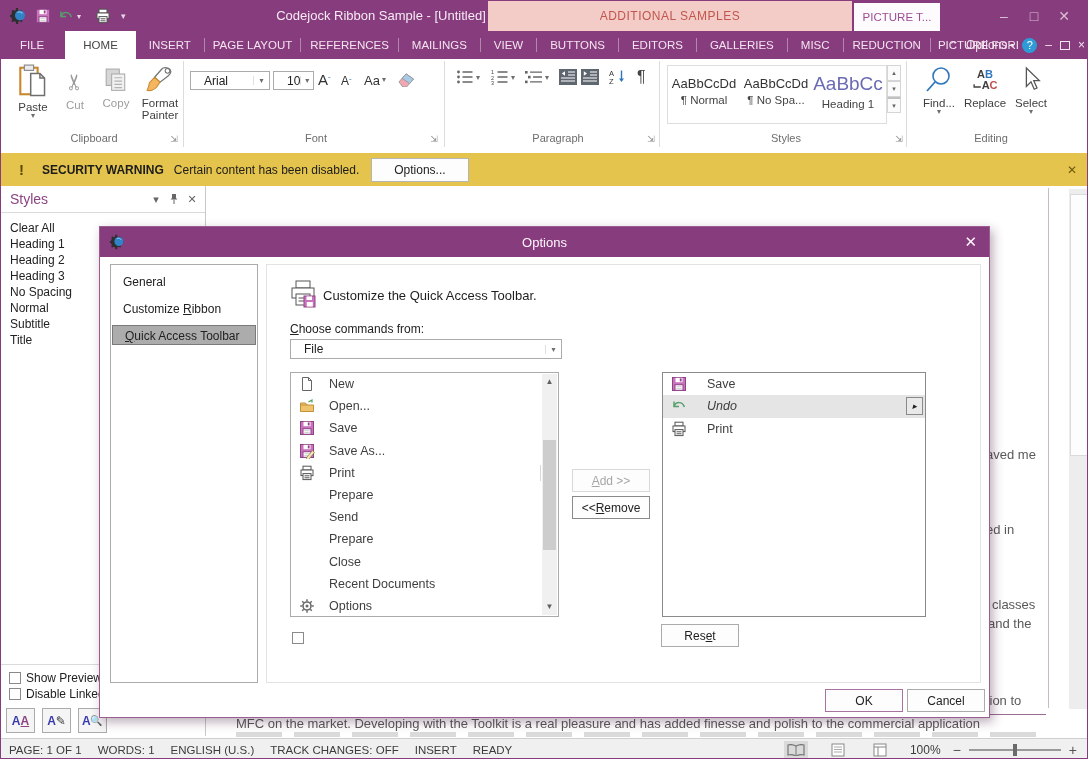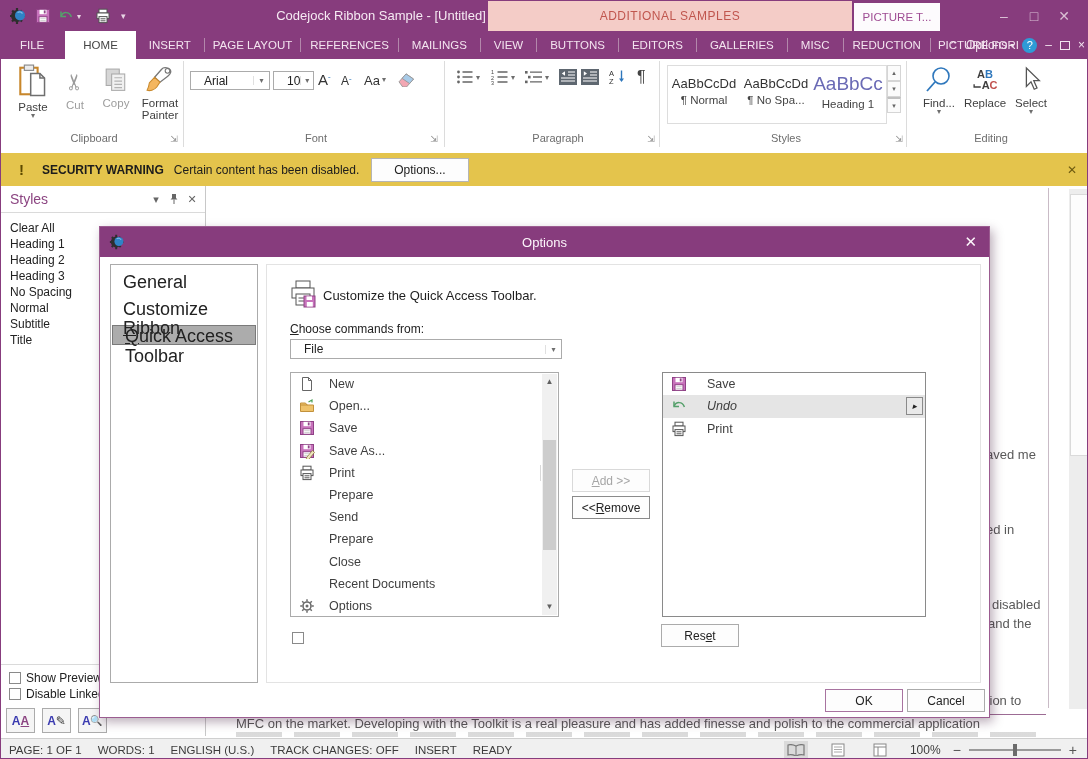--- a/index.html
+++ b/index.html
@@ -61,21 +61,21 @@
   .frag{position:absolute;color:#595959;font-size:13px;white-space:nowrap;}
   .vscroll{position:absolute;right:1px;top:3px;width:19px;height:520px;background:#EDEDED;}
   .vthumb{position:absolute;left:1px;top:5px;width:16px;height:260px;background:#FDFDFD;border:1px solid #DADADA;}
   
   .dialog{left:98px;top:225px;width:891px;height:492px;background:#FFFFFF;border:1px solid #9B5C90;
           box-shadow:3px 4px 10px rgba(60,20,55,.35);box-sizing:border-box;z-index:10;}
   .dtitle{left:0;top:0;width:100%;height:30px;background:#873C7D;display:flex;align-items:center;}
   .dtitletext{position:absolute;left:0;width:100%;text-align:center;color:#FDF6FB;font-size:13px;}
   .dclose{position:absolute;right:12px;color:#FDF6FB;font-size:15px;}
   .dnav{left:10px;top:37px;width:148px;height:419px;border:1px solid #ABABAB;background:#fff;box-sizing:border-box;}
-  .dnav .it{height:19px;line-height:19px;padding-left:12px;font-size:18px;color:#222;margin-top:8px;}
+  .dnav .it{height:19px;line-height:19px;padding-left:12px;font-size:12px;color:#222;margin-top:8px;}
   .dnav .it.sel{background:#ACACAC;border:1px solid #7A7A7A;margin:6px 1px 0 1px;height:20px;line-height:20px;box-sizing:border-box;}
   .dhead{font-size:13px;color:#1e1e1e;}
   .dlabel{font-size:12px;color:#222;}
   .dlist{border:1px solid #ABABAB;background:#fff;box-sizing:border-box;}
   .drow{height:22.2px;display:flex;align-items:center;font-size:12.5px;color:#3F3F3F;}
   .drow .ric{width:16px;height:16px;margin-left:8px;}
   .drow .rlb{margin-left:14px;white-space:nowrap;}
   .subarr{margin-left:auto;margin-right:6px;color:#444;font-size:9px;border-left:1px solid #D9D9D9;padding-left:6px;height:70%;display:flex;align-items:center;}
   .qrow{height:22.3px;display:flex;align-items:center;font-size:12.5px;color:#3F3F3F;position:relative;}
   .qrow.sel{background:#e5e5e5;font-style:italic;}
@@ -541,21 +541,21 @@
     </div>
   </div>
 
   <div class="ab docarea">
     <div class="ab" style="left:842px;top:2px;width:1px;height:520px;background:#C9BBC6"></div>
     <div class="vscroll">
       <div class="vthumb"></div>
     </div>
     <span class="frag" style="left:780px;top:261px">aved me</span>
     <span class="frag" style="left:780px;top:336px">ed in</span>
-    <span class="frag" style="left:786px;top:411px">disabled</span>
+    <span class="frag" style="left:786px;top:411px">classes</span>
     <span class="frag" style="left:782px;top:430px">and the</span>
     <span class="frag" style="left:777px;top:507px">sion to</span>
     <div class="ab" style="left:28px;top:528px;width:812px;height:1px;background:#9C6B94"></div>
     <div class="frag" style="left:30px;top:530px;width:800px;white-space:nowrap;overflow:hidden">MFC on the market. Developing with the Toolkit is a real pleasure and has added finesse and polish to the commercial application</div>
     <div class="ab" style="left:30px;top:546px;width:800px;height:5px;opacity:.55;
          background:repeating-linear-gradient(90deg,#BDBDBD 0 46px,transparent 46px 58px)"></div>
   </div>
 
   <div class="ab dialog">
     <div class="ab dtitle">

